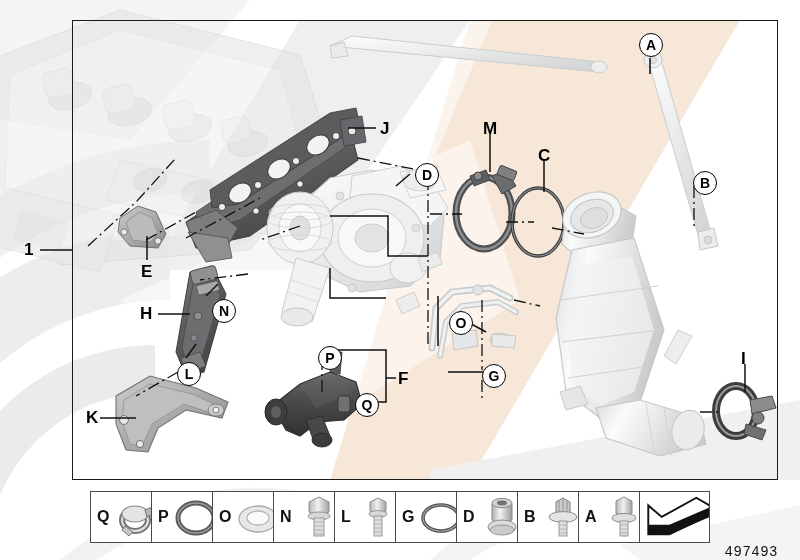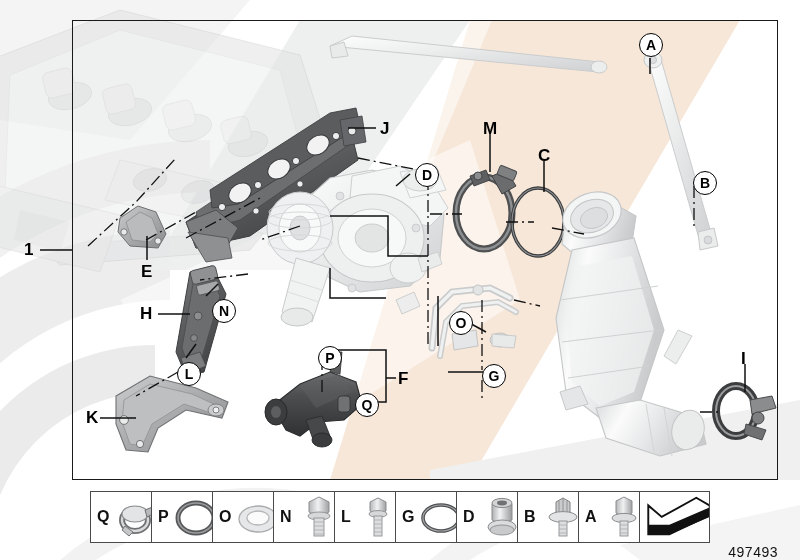--- a/index.html
+++ b/index.html
@@ -52,21 +52,21 @@
   }
   .lcell:last-child{border-right:none;}
   .lcell .code{
     font-weight:bold;font-size:16px;color:#111;margin-left:6px;margin-right:2px;
     font-family:"Liberation Sans", sans-serif;
   }
   .lcell .art{flex:1 1 auto;height:100%;position:relative;}
   #arrow-cell{flex:1.15 1 0;}
   #diagram-number{
     position:absolute;right:22px;top:544px;font-size:14px;color:#111;
-    letter-spacing:0.5px;font-family:Liberation Sans, sans-serif;
+    letter-spacing:0.5px;font-family:Liberation Mono, monospace;
   }
   svg{display:block;}
 </style>
 </head>
 <body>
 
 <div id="stage">
 
   <svg class="bg-layer" viewBox="0 0 800 560" width="800" height="560">
     <defs>

